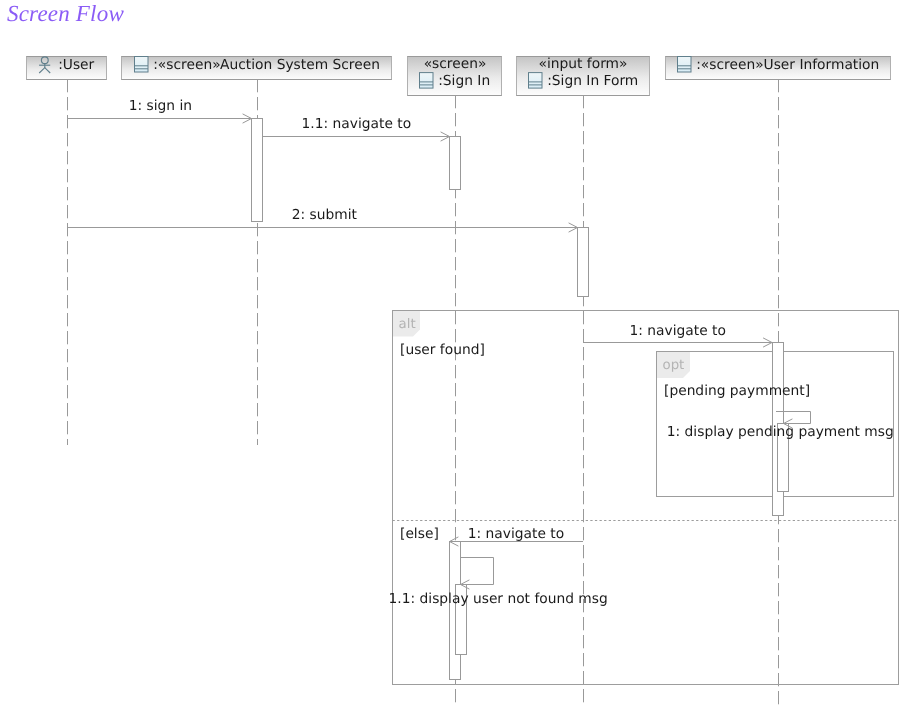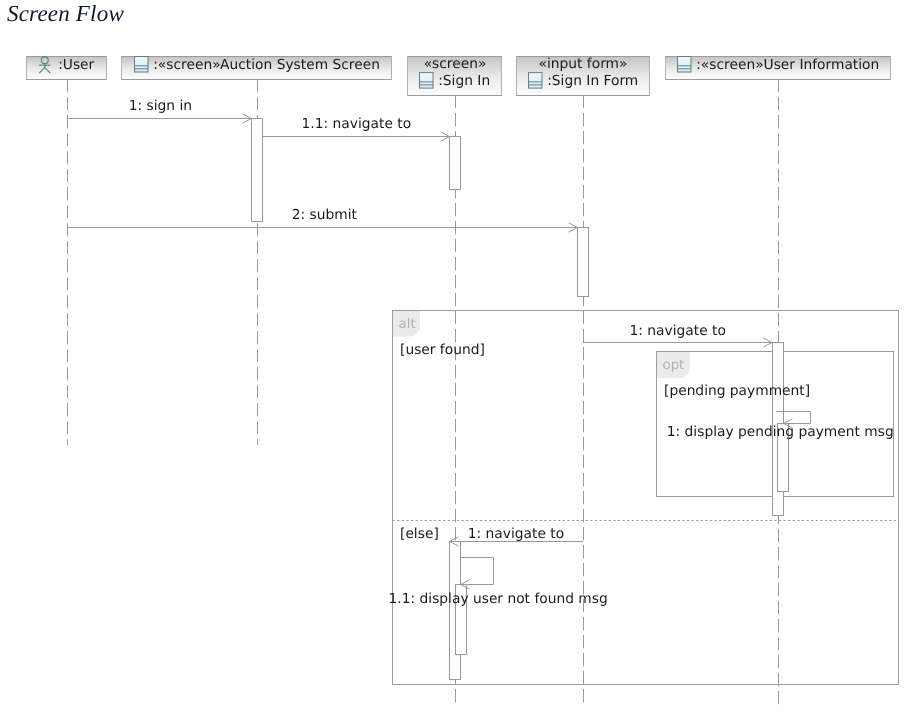--- a/index.html
+++ b/index.html
@@ -1,19 +1,19 @@
 <!DOCTYPE html>
 <html><head>
 <meta charset="utf-8">
 <title>Screen Flow</title>
 <style>
   html,body{margin:0;padding:0;background:#ffffff;}
   body{width:922px;height:723px;overflow:hidden;font-family:"Liberation Sans",sans-serif;}
   #stage{position:relative;width:922px;height:723px;background:#fff;}
-  .title{position:absolute;left:7px;top:1px;font-family:"Liberation Serif",serif;font-style:italic;font-size:23px;color:#0f172a;letter-spacing:0.2px;}
+  .title{position:absolute;left:7px;top:1px;font-family:"Liberation Serif",serif;font-style:italic;font-size:23px;color:#8b5cf6;letter-spacing:0.2px;}
   svg{position:absolute;left:0;top:0;}
   text{font-family:"DejaVu Sans",sans-serif;-webkit-font-smoothing:antialiased;}
   body{-webkit-font-smoothing:antialiased;text-rendering:geometricPrecision;}
   .hdr{font-size:13.8px;fill:#1a1a1a;}
   .msg{font-size:13.8px;fill:#1a1a1a;}
   .frag-op{font-size:13.3px;fill:#b4b4b4;}
 </style>
 </head>
 <body>
 

